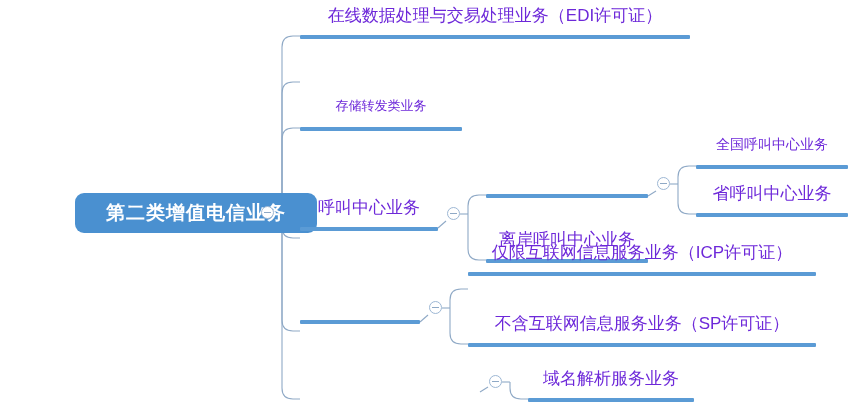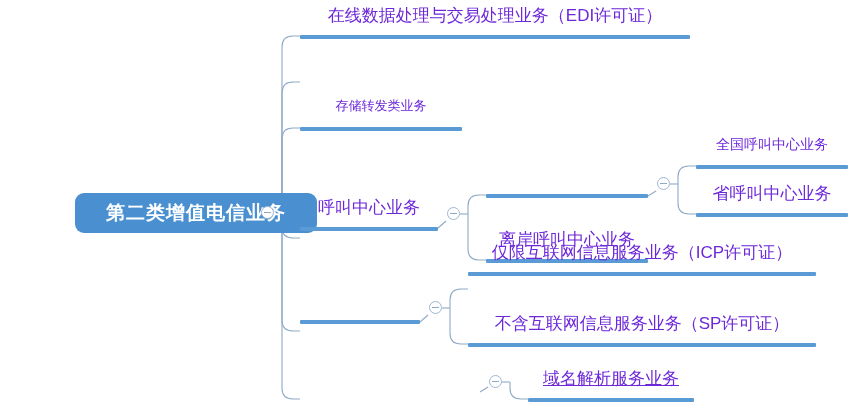--- a/index.html
+++ b/index.html
@@ -168,21 +168,21 @@
   <div class="node" style="left:468px; top:244px; width:348px; height:32px; font-size:17px;">
     <span class="node-label">仅限互联网信息服务业务（ICP许可证）</span>
     <span class="node-bar"></span>
   </div>
 
   <div class="node" style="left:468px; top:315px; width:348px; height:32px; font-size:17px;">
     <span class="node-label">不含互联网信息服务业务（SP许可证）</span>
     <span class="node-bar"></span>
   </div>
 
-  <div class="node" style="left:528px; top:370px; width:166px; height:32px; font-size:17px;text-decoration:underline;">
+  <div class="node" style="left:528px; top:370px; width:166px; height:32px; font-size:17px;">
     <span class="node-label">域名解析服务业务</span>
     <span class="node-bar"></span>
   </div>
 
   <div class="node" style="left:696px; top:137px; width:152px; height:32px; font-size:14px;">
     <span class="node-label">全国呼叫中心业务</span>
     <span class="node-bar"></span>
   </div>
 
   <div class="node" style="left:696px; top:185px; width:152px; height:32px; font-size:17px;">

